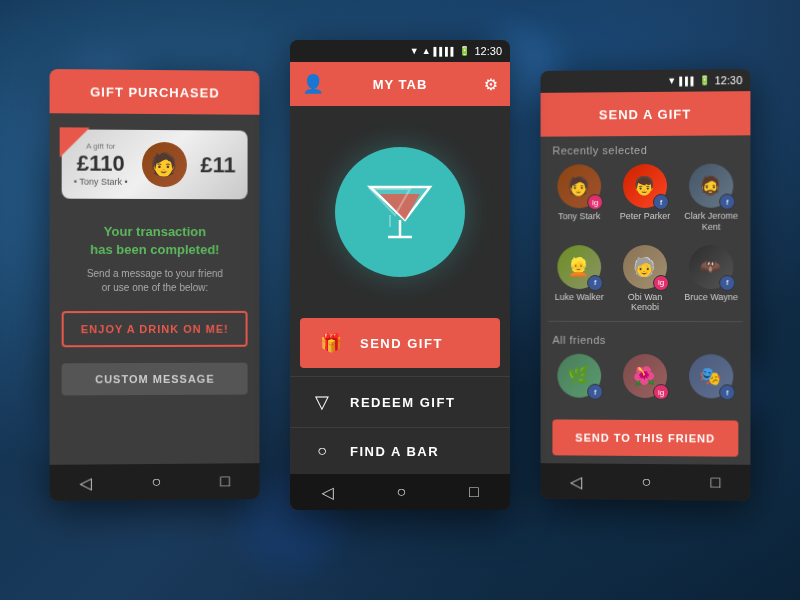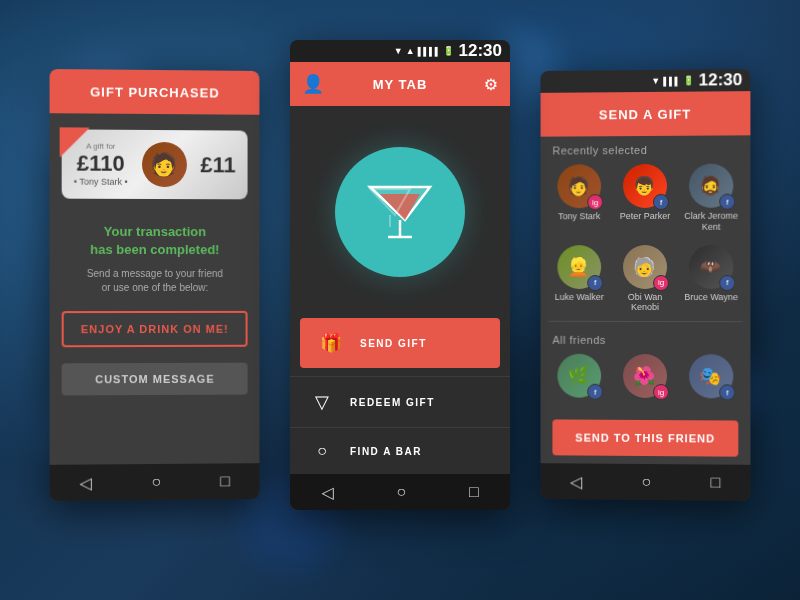--- a/index.html
+++ b/index.html
@@ -87,22 +87,22 @@
       display: flex;
       align-items: center;
       justify-content: flex-end;
       padding: 0 8px;
       font-size: 10px;
       color: white;
       flex-shrink: 0;
     }
 
     .status-bar .time {
-      font-weight: bold;
-      font-size: 17px;
+      font-weight: normal;
+      font-size: 11px;
     }
 
     .status-icons {
       display: flex;
       align-items: center;
       gap: 3px;
       margin-right: 4px;
     }
 
     
@@ -314,21 +314,21 @@
     .menu-item .menu-icon {
       font-size: 18px;
       color: white;
       margin-right: 16px;
       width: 24px;
       text-align: center;
     }
 
     .menu-item .menu-label {
       color: white;
-      font-size: 10px;
+      font-size: 13px;
       font-weight: bold;
       letter-spacing: 1.5px;
       text-transform: uppercase;
     }
 
     
     .section-label {
       padding: 8px 12px 4px;
       font-size: 11px;
       color: #aaa;

